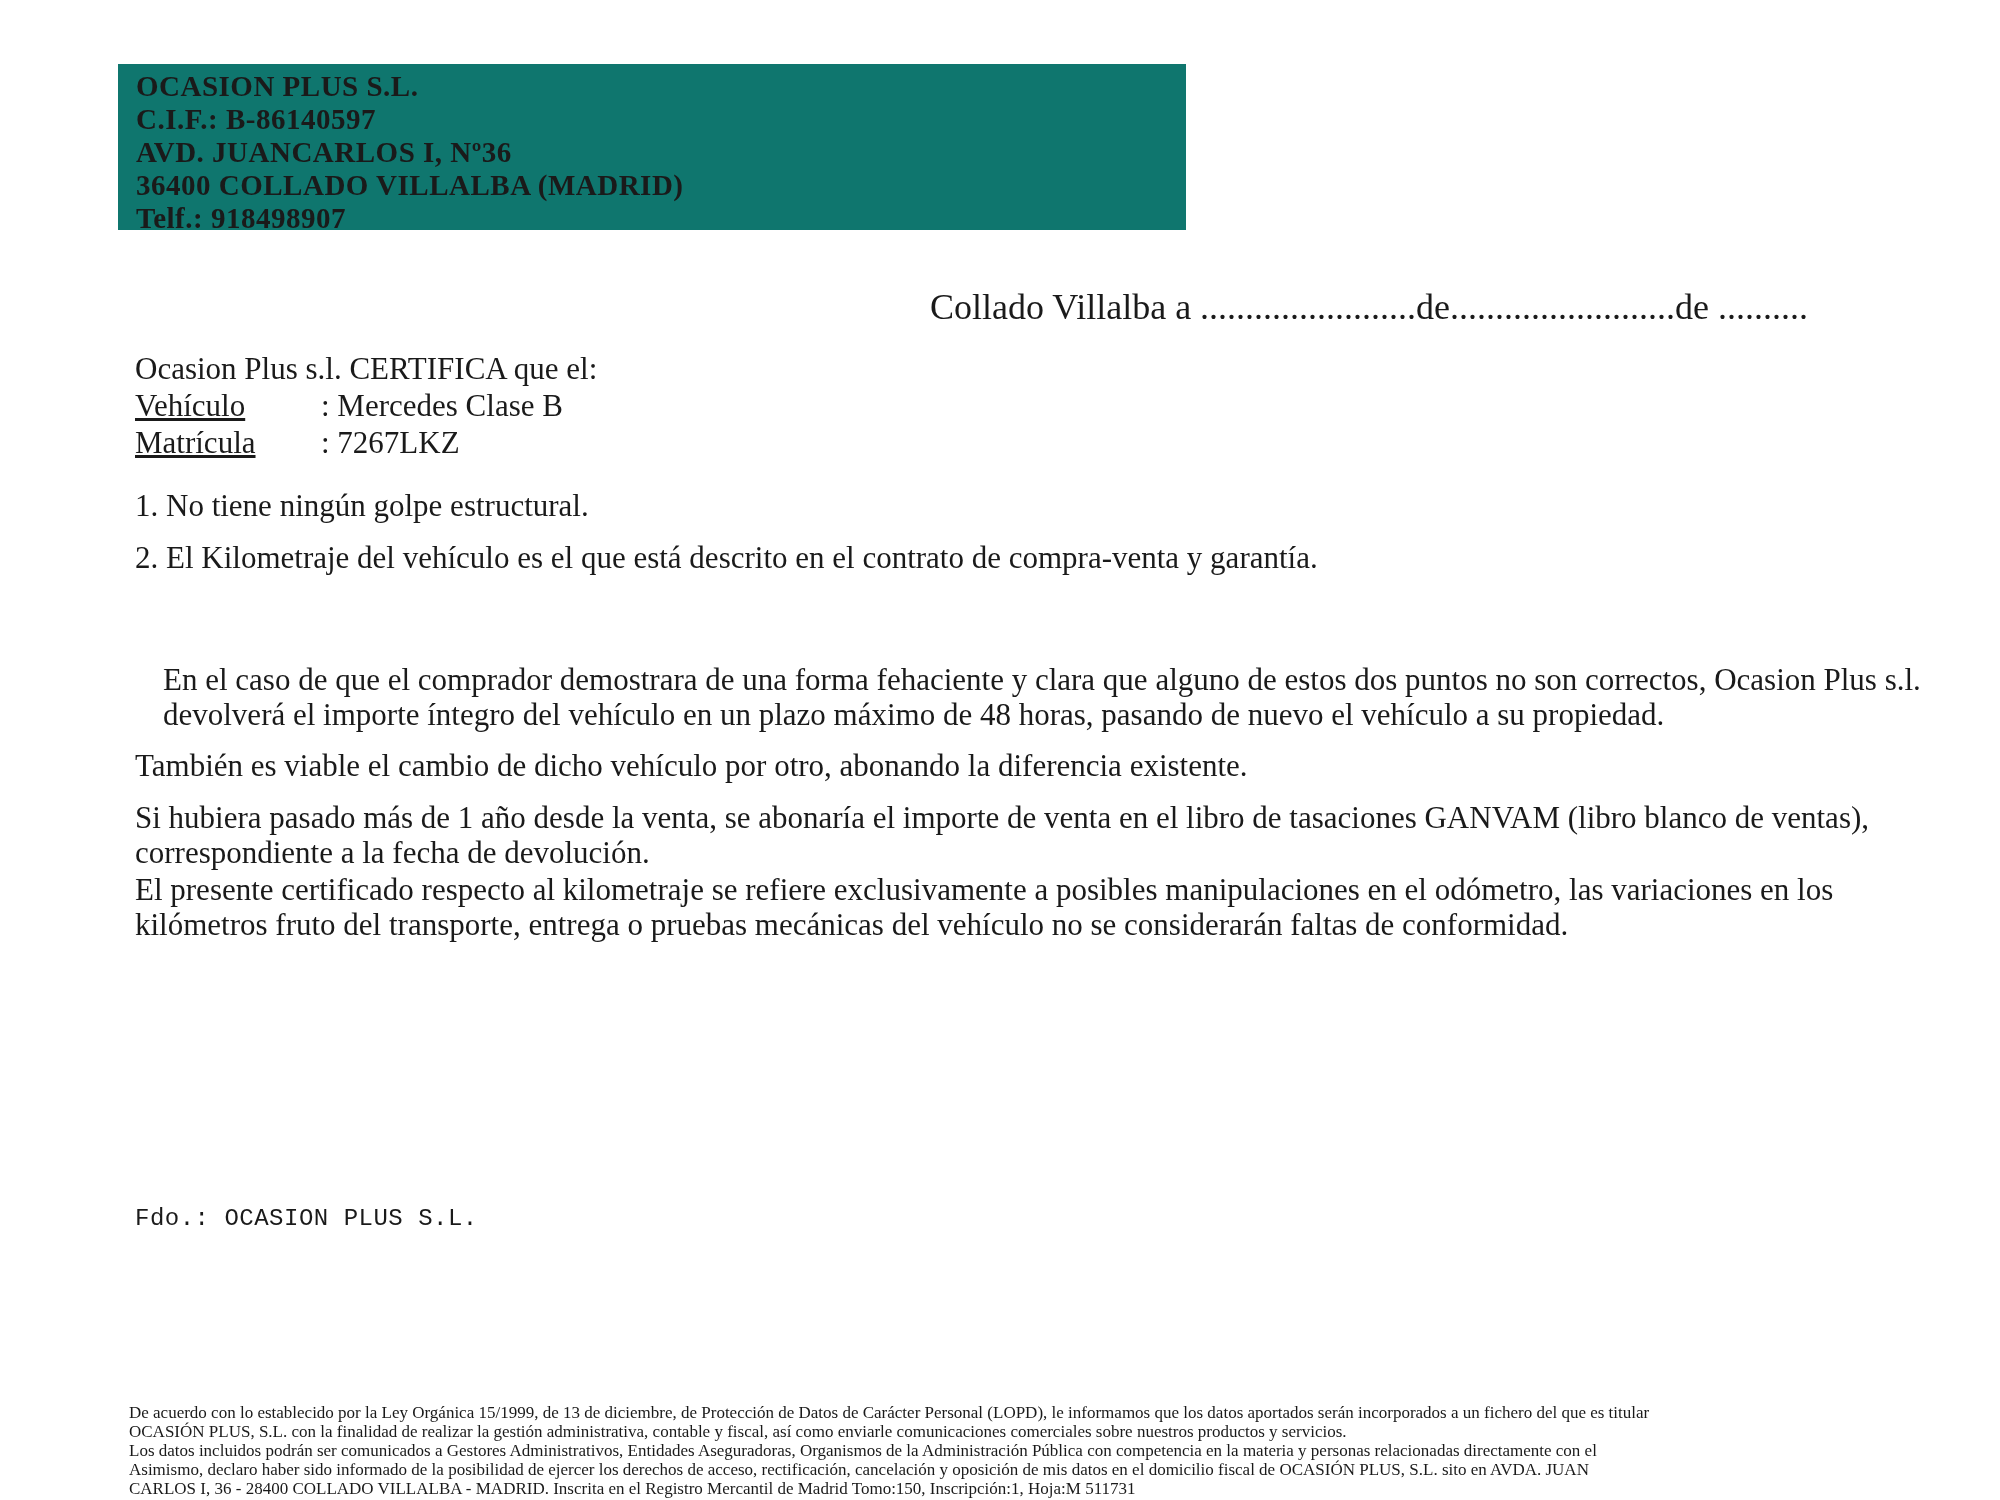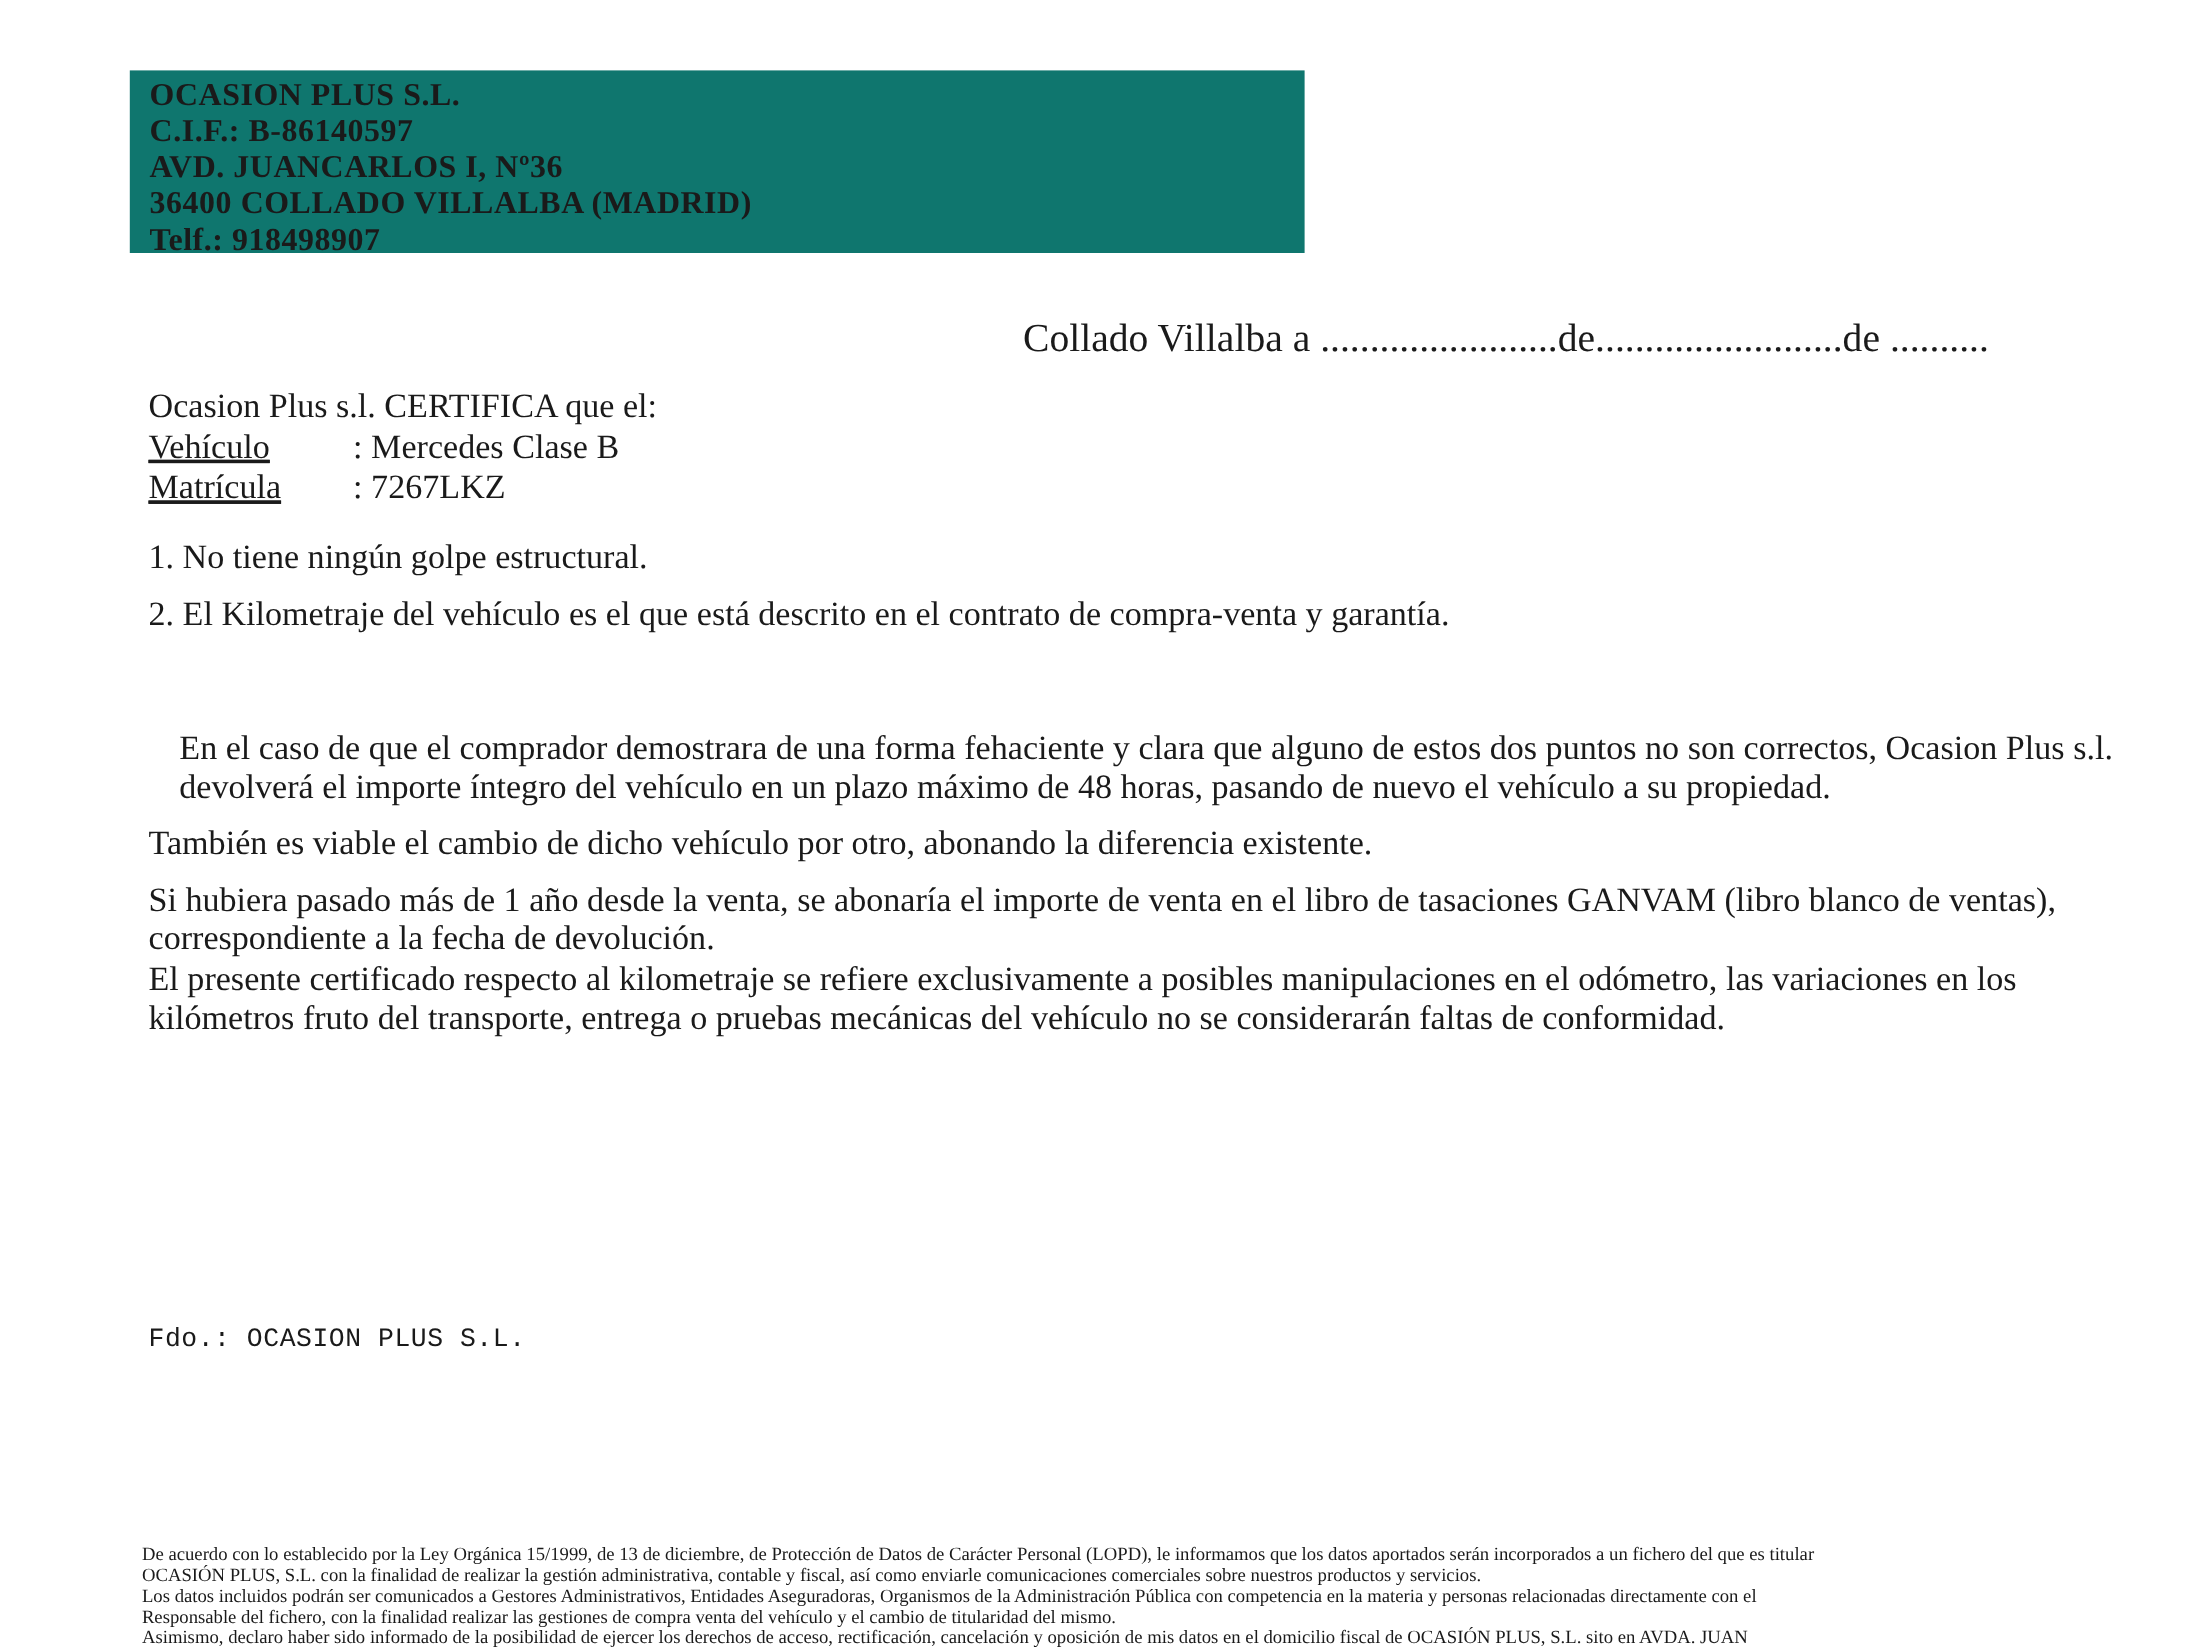--- a/index.html
+++ b/index.html
@@ -43,21 +43,20 @@
   .cert-block {
     position: absolute;
     left: 135px;
     top: 350px;
     font-size: 31px;
     line-height: 37px;
   }
   .cert-field .label {
     display: inline-block;
     width: 186px;
-    text-decoration: underline;
   }
   .cert-field .label-inner { text-decoration: underline; }
   .cert-field .value { white-space: nowrap; }
   .clause-1 {
     position: absolute;
     left: 135px;
     top: 488px;
     font-size: 31px;
     white-space: nowrap;
   }
@@ -130,18 +129,17 @@
   <div class="para para-2">También es viable el cambio de dicho vehículo por otro, abonando la diferencia existente.</div>
   <div class="para para-3">Si hubiera pasado más de 1 año desde la venta, se abonaría el importe de venta en el libro de tasaciones GANVAM (libro blanco de ventas), correspondiente a la fecha de devolución.</div>
   <div class="para para-4">El presente certificado respecto al kilometraje se refiere exclusivamente a posibles manipulaciones en el odómetro, las variaciones en los kilómetros fruto del transporte, entrega o pruebas mecánicas del vehículo no se considerarán faltas de conformidad.</div>
 
   <div class="signature">Fdo.: OCASION PLUS S.L.</div>
 
   <div class="footer">
     <div class="fline">De acuerdo con lo establecido por la Ley Orgánica 15/1999, de 13 de diciembre, de Protección de Datos de Carácter Personal (LOPD), le informamos que los datos aportados serán incorporados a un fichero del que es titular</div>
     <div class="fline">OCASIÓN PLUS, S.L. con la finalidad de realizar la gestión administrativa, contable y fiscal, así como enviarle comunicaciones comerciales sobre nuestros productos y servicios.</div>
     <div class="fline">Los datos incluidos podrán ser comunicados a Gestores Administrativos, Entidades Aseguradoras, Organismos de la Administración Pública con competencia en la materia y personas relacionadas directamente con el</div>
-    <div class="fline">Responsable del fichero, con la finalidad realizar las gestiones de compra venta del vehículo y el cambio de titularidad del mismo.</div>
     <div class="fline">Asimismo, declaro haber sido informado de la posibilidad de ejercer los derechos de acceso, rectificación, cancelación y oposición de mis datos en el domicilio fiscal de OCASIÓN PLUS, S.L. sito en AVDA. JUAN</div>
     <div class="fline">CARLOS I, 36 - 28400 COLLADO VILLALBA - MADRID. Inscrita en el Registro Mercantil de Madrid Tomo:150, Inscripción:1, Hoja:M 511731</div>
   </div>
 
 </div>
 
 </body></html>

